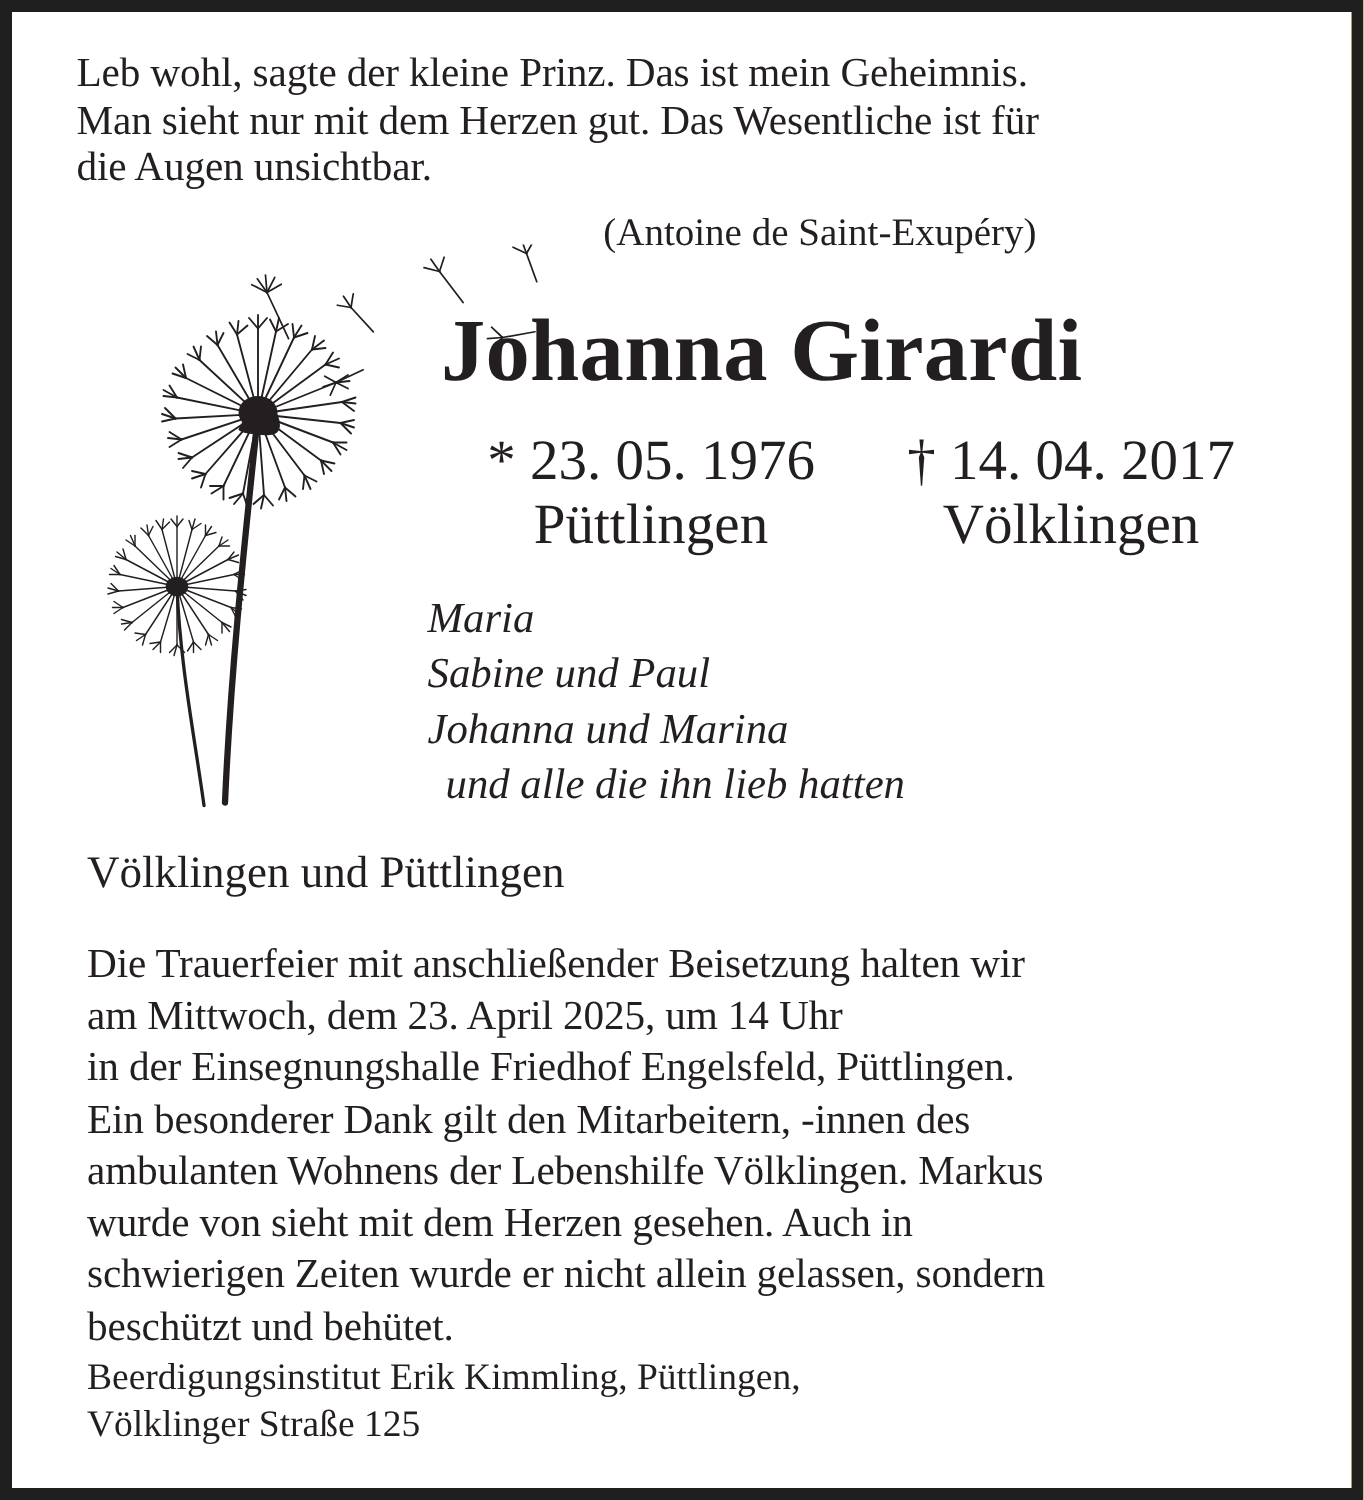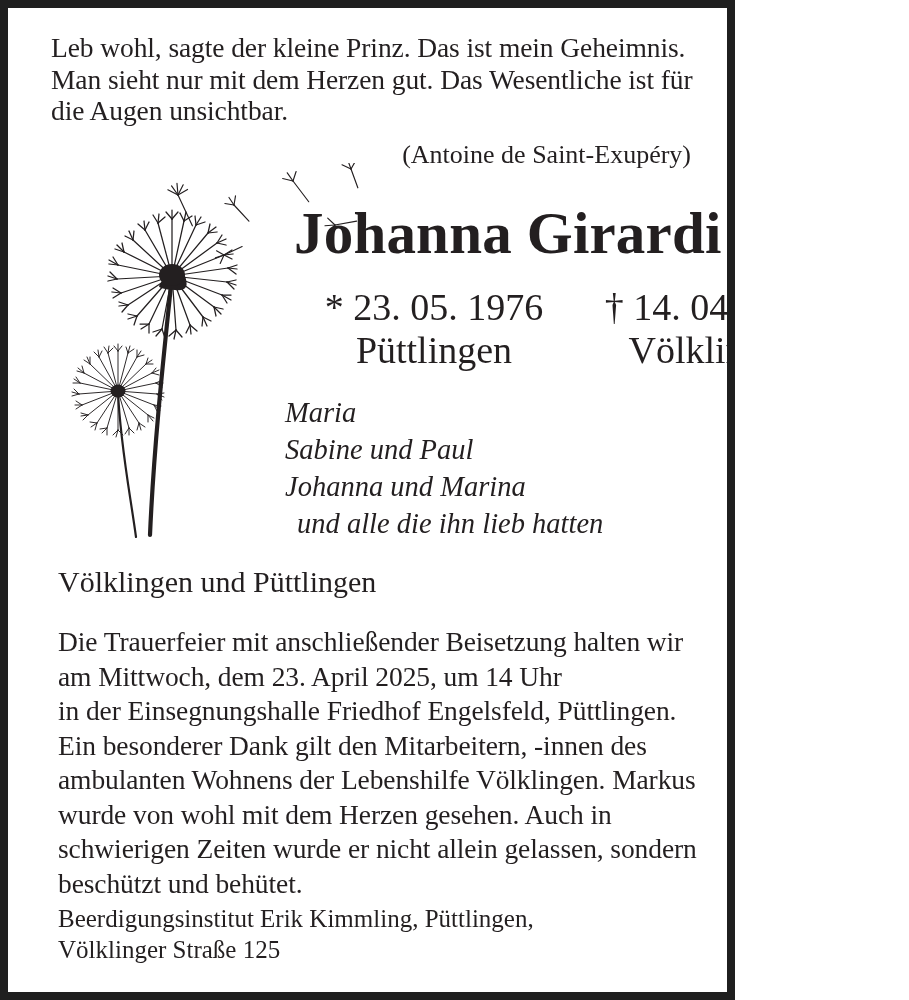--- a/index.html
+++ b/index.html
@@ -5,21 +5,21 @@
   html, body {
     margin: 0;
     padding: 0;
     background: #ffffff;
   }
   body {
     font-family: "Liberation Serif", "DejaVu Serif", serif;
   }
   #notice {
     position: relative;
-    width: 735px;
+    width: 909px;
     height: 1000px;
     box-sizing: border-box;
     background: #fde047;
     border: 8px solid #1f1f1f;
     overflow: hidden;
   }
   .inner {
     position: absolute;
     inset: 0;
     background: #ffffff;
@@ -428,21 +428,21 @@
     </div>
 
     <div class="towns">Völklingen und Püttlingen</div>
 
     <div class="body-text">
       <span class="bl">Die Trauerfeier mit anschließender Beisetzung halten wir</span>
       <span class="bl">am Mittwoch, dem 23. April 2025, um 14 Uhr</span>
       <span class="bl">in der Einsegnungshalle Friedhof Engelsfeld, Püttlingen.</span>
       <span class="bl">Ein besonderer Dank gilt den Mitarbeitern, -innen des</span>
       <span class="bl">ambulanten Wohnens der Lebenshilfe Völklingen. Markus</span>
-      <span class="bl">wurde von wohl mit dem Herzen gesehen. Auch in</span>
+      <span class="bl">wurde von sieht mit dem Herzen gesehen. Auch in</span>
       <span class="bl">schwierigen Zeiten wurde er nicht allein gelassen, sondern</span>
       <span class="bl">beschützt und behütet.</span>
     </div>
 
     <div class="footer">
       <span class="fo">Beerdigungsinstitut Erik Kimmling, Püttlingen,</span>
       <span class="fo">Völklinger Straße 125</span>
     </div>
 
   </div>

